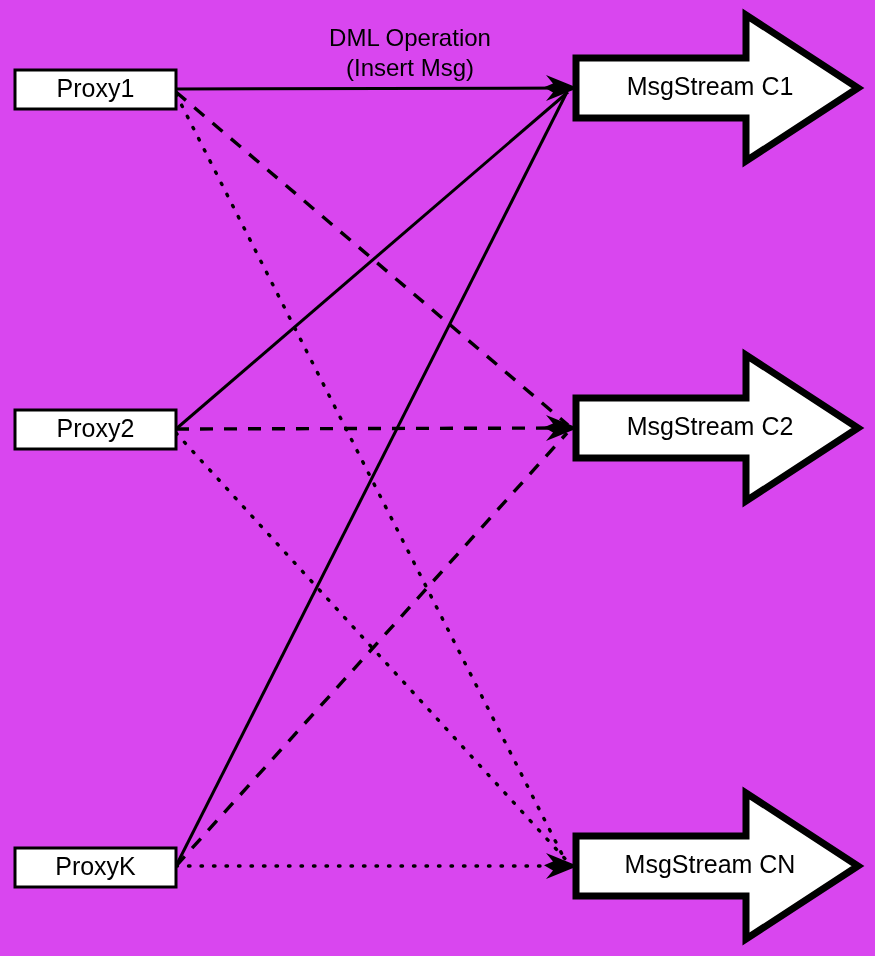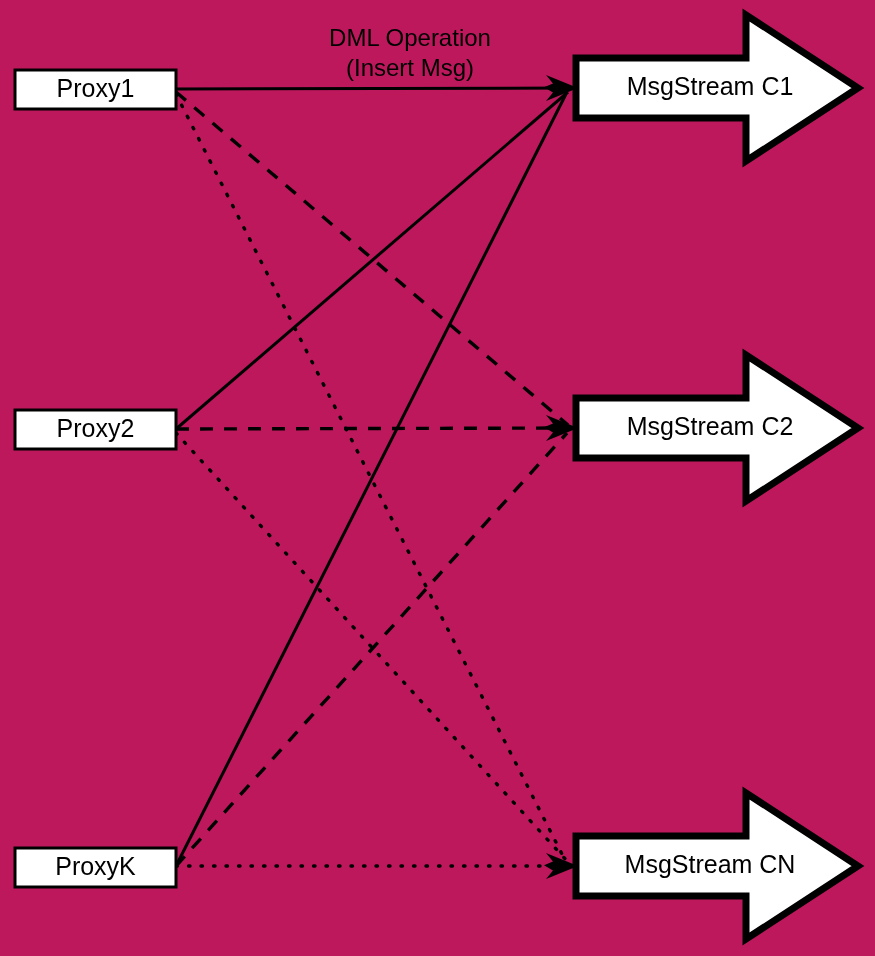--- a/index.html
+++ b/index.html
@@ -8,21 +8,21 @@
     padding: 0;
     background: #ffffff;
   }
   body {
     font-family: "Liberation Sans", sans-serif;
   }
   #diagram-root {
     position: relative;
     width: 875px;
     height: 956px;
-    background: #be185d;
+    background: #d946ef;
     overflow: hidden;
   }
   #diagram-svg {
     position: absolute;
     top: 0;
     left: 0;
     width: 875px;
     height: 956px;
     display: block;
   }

